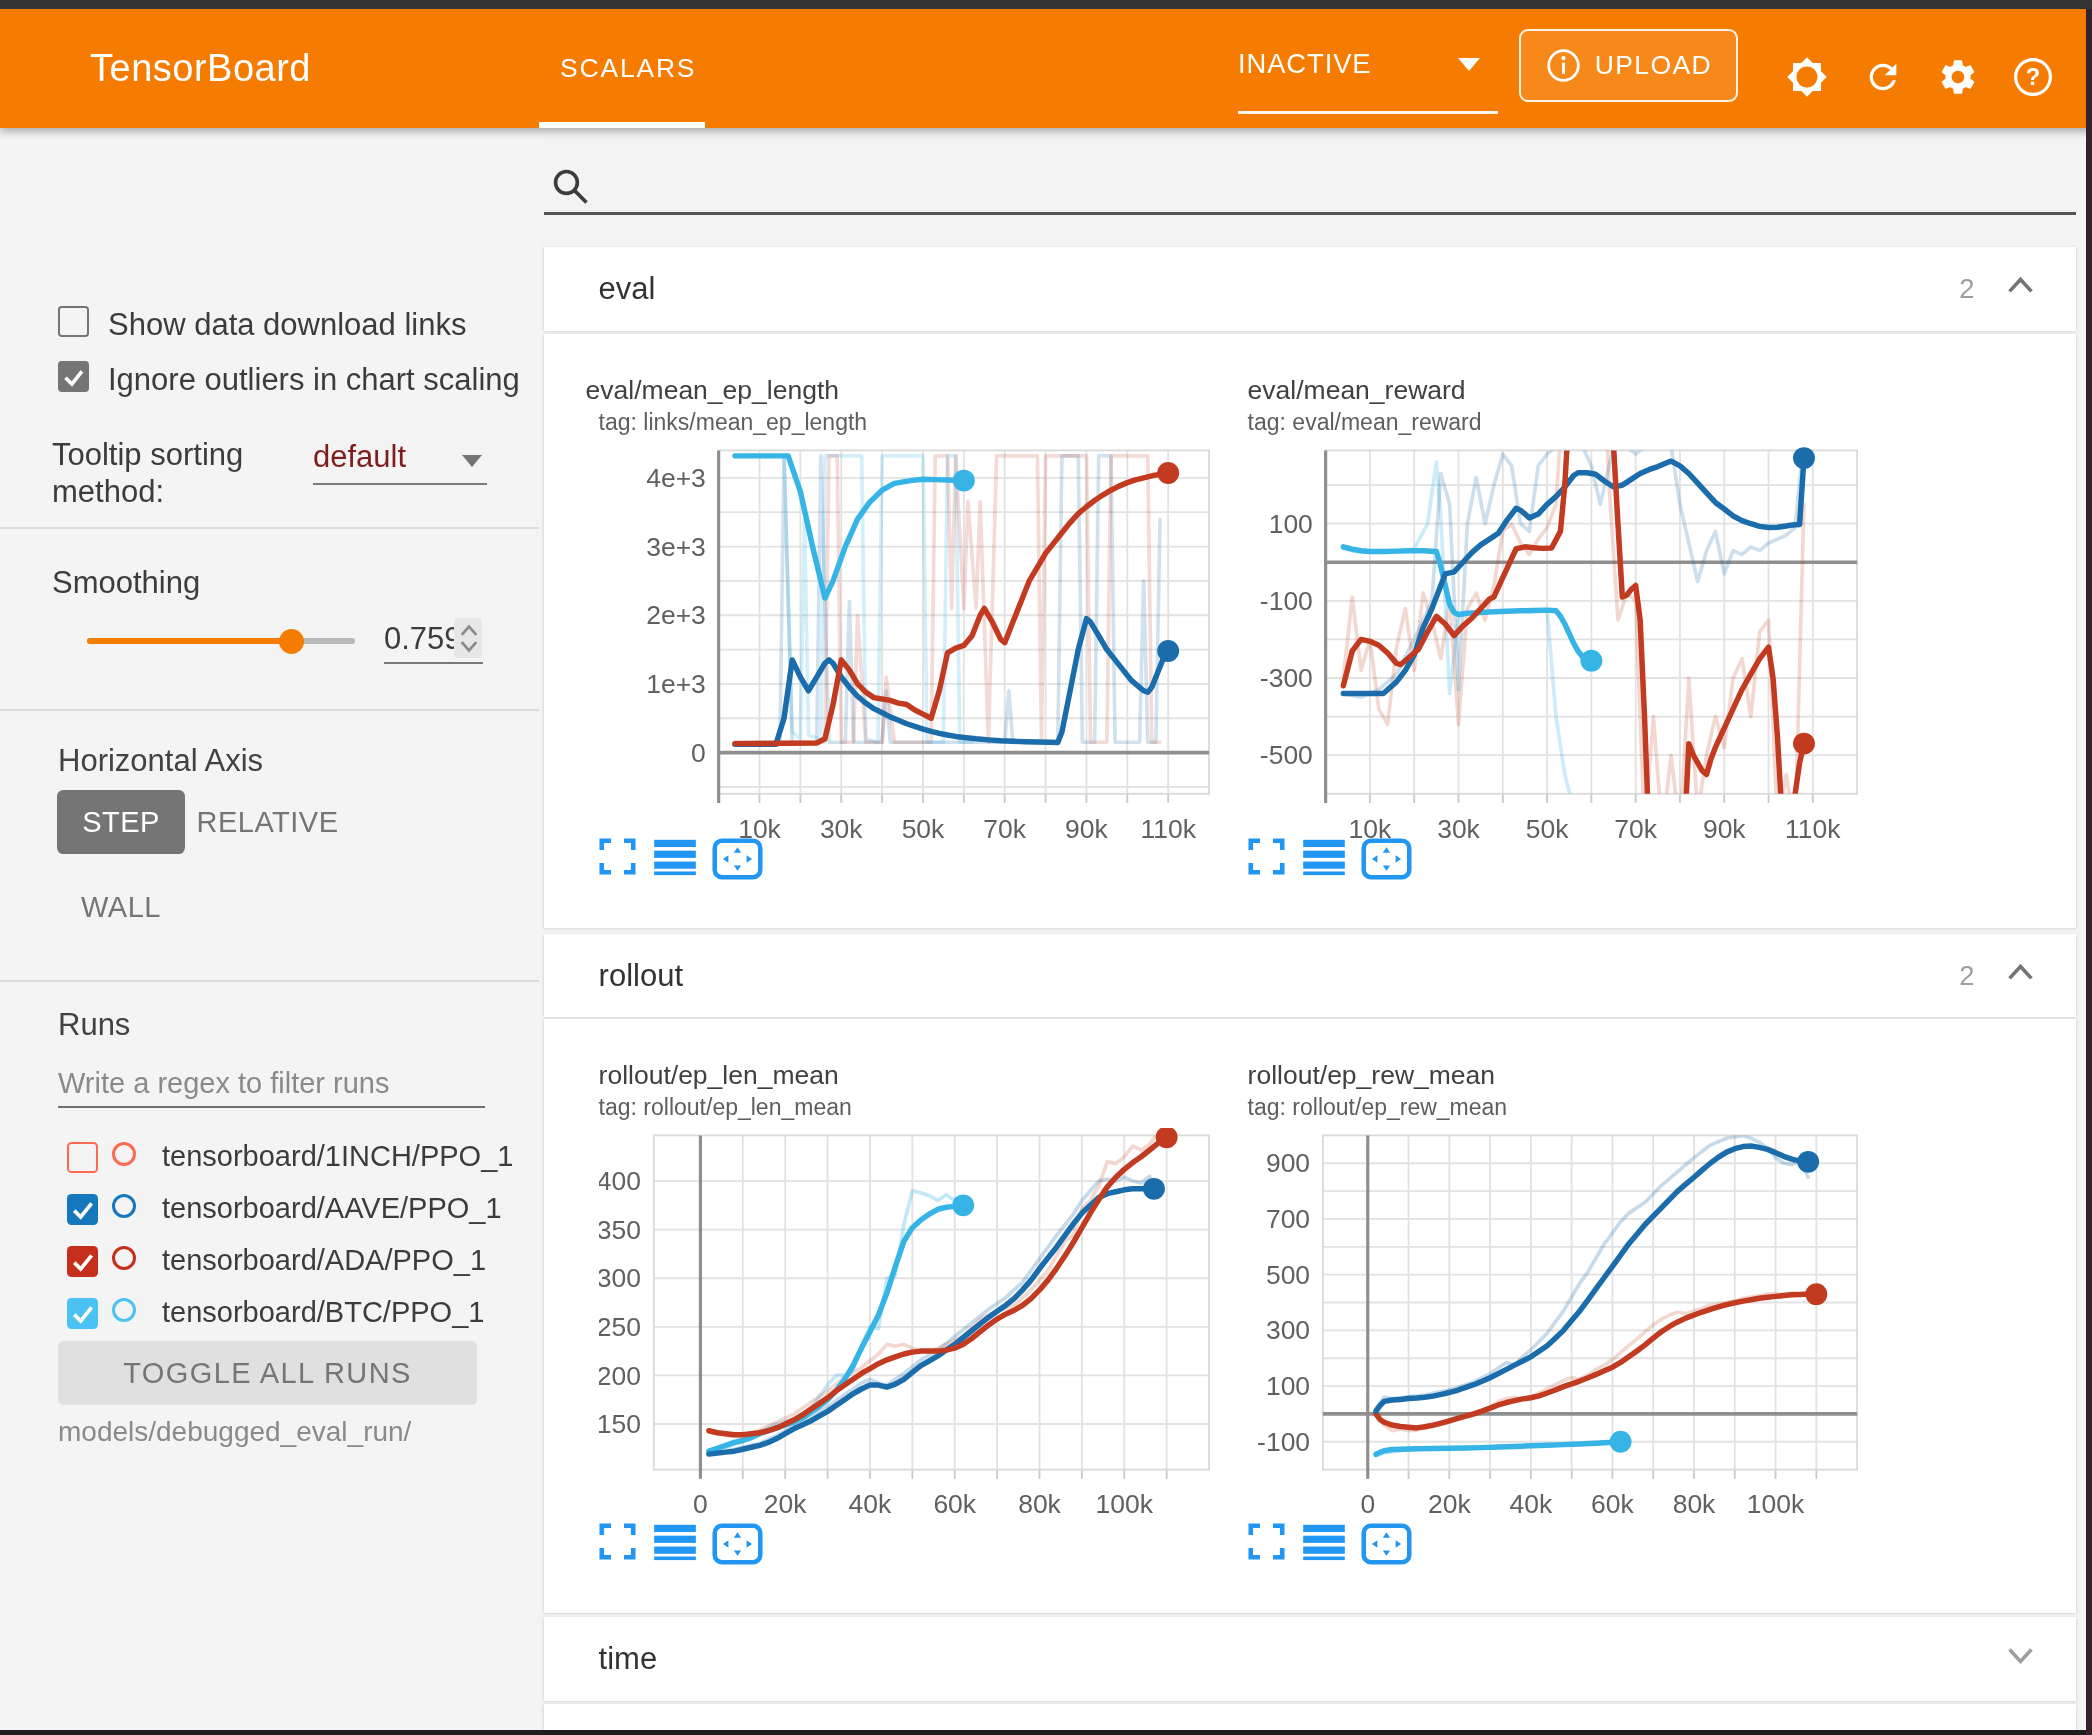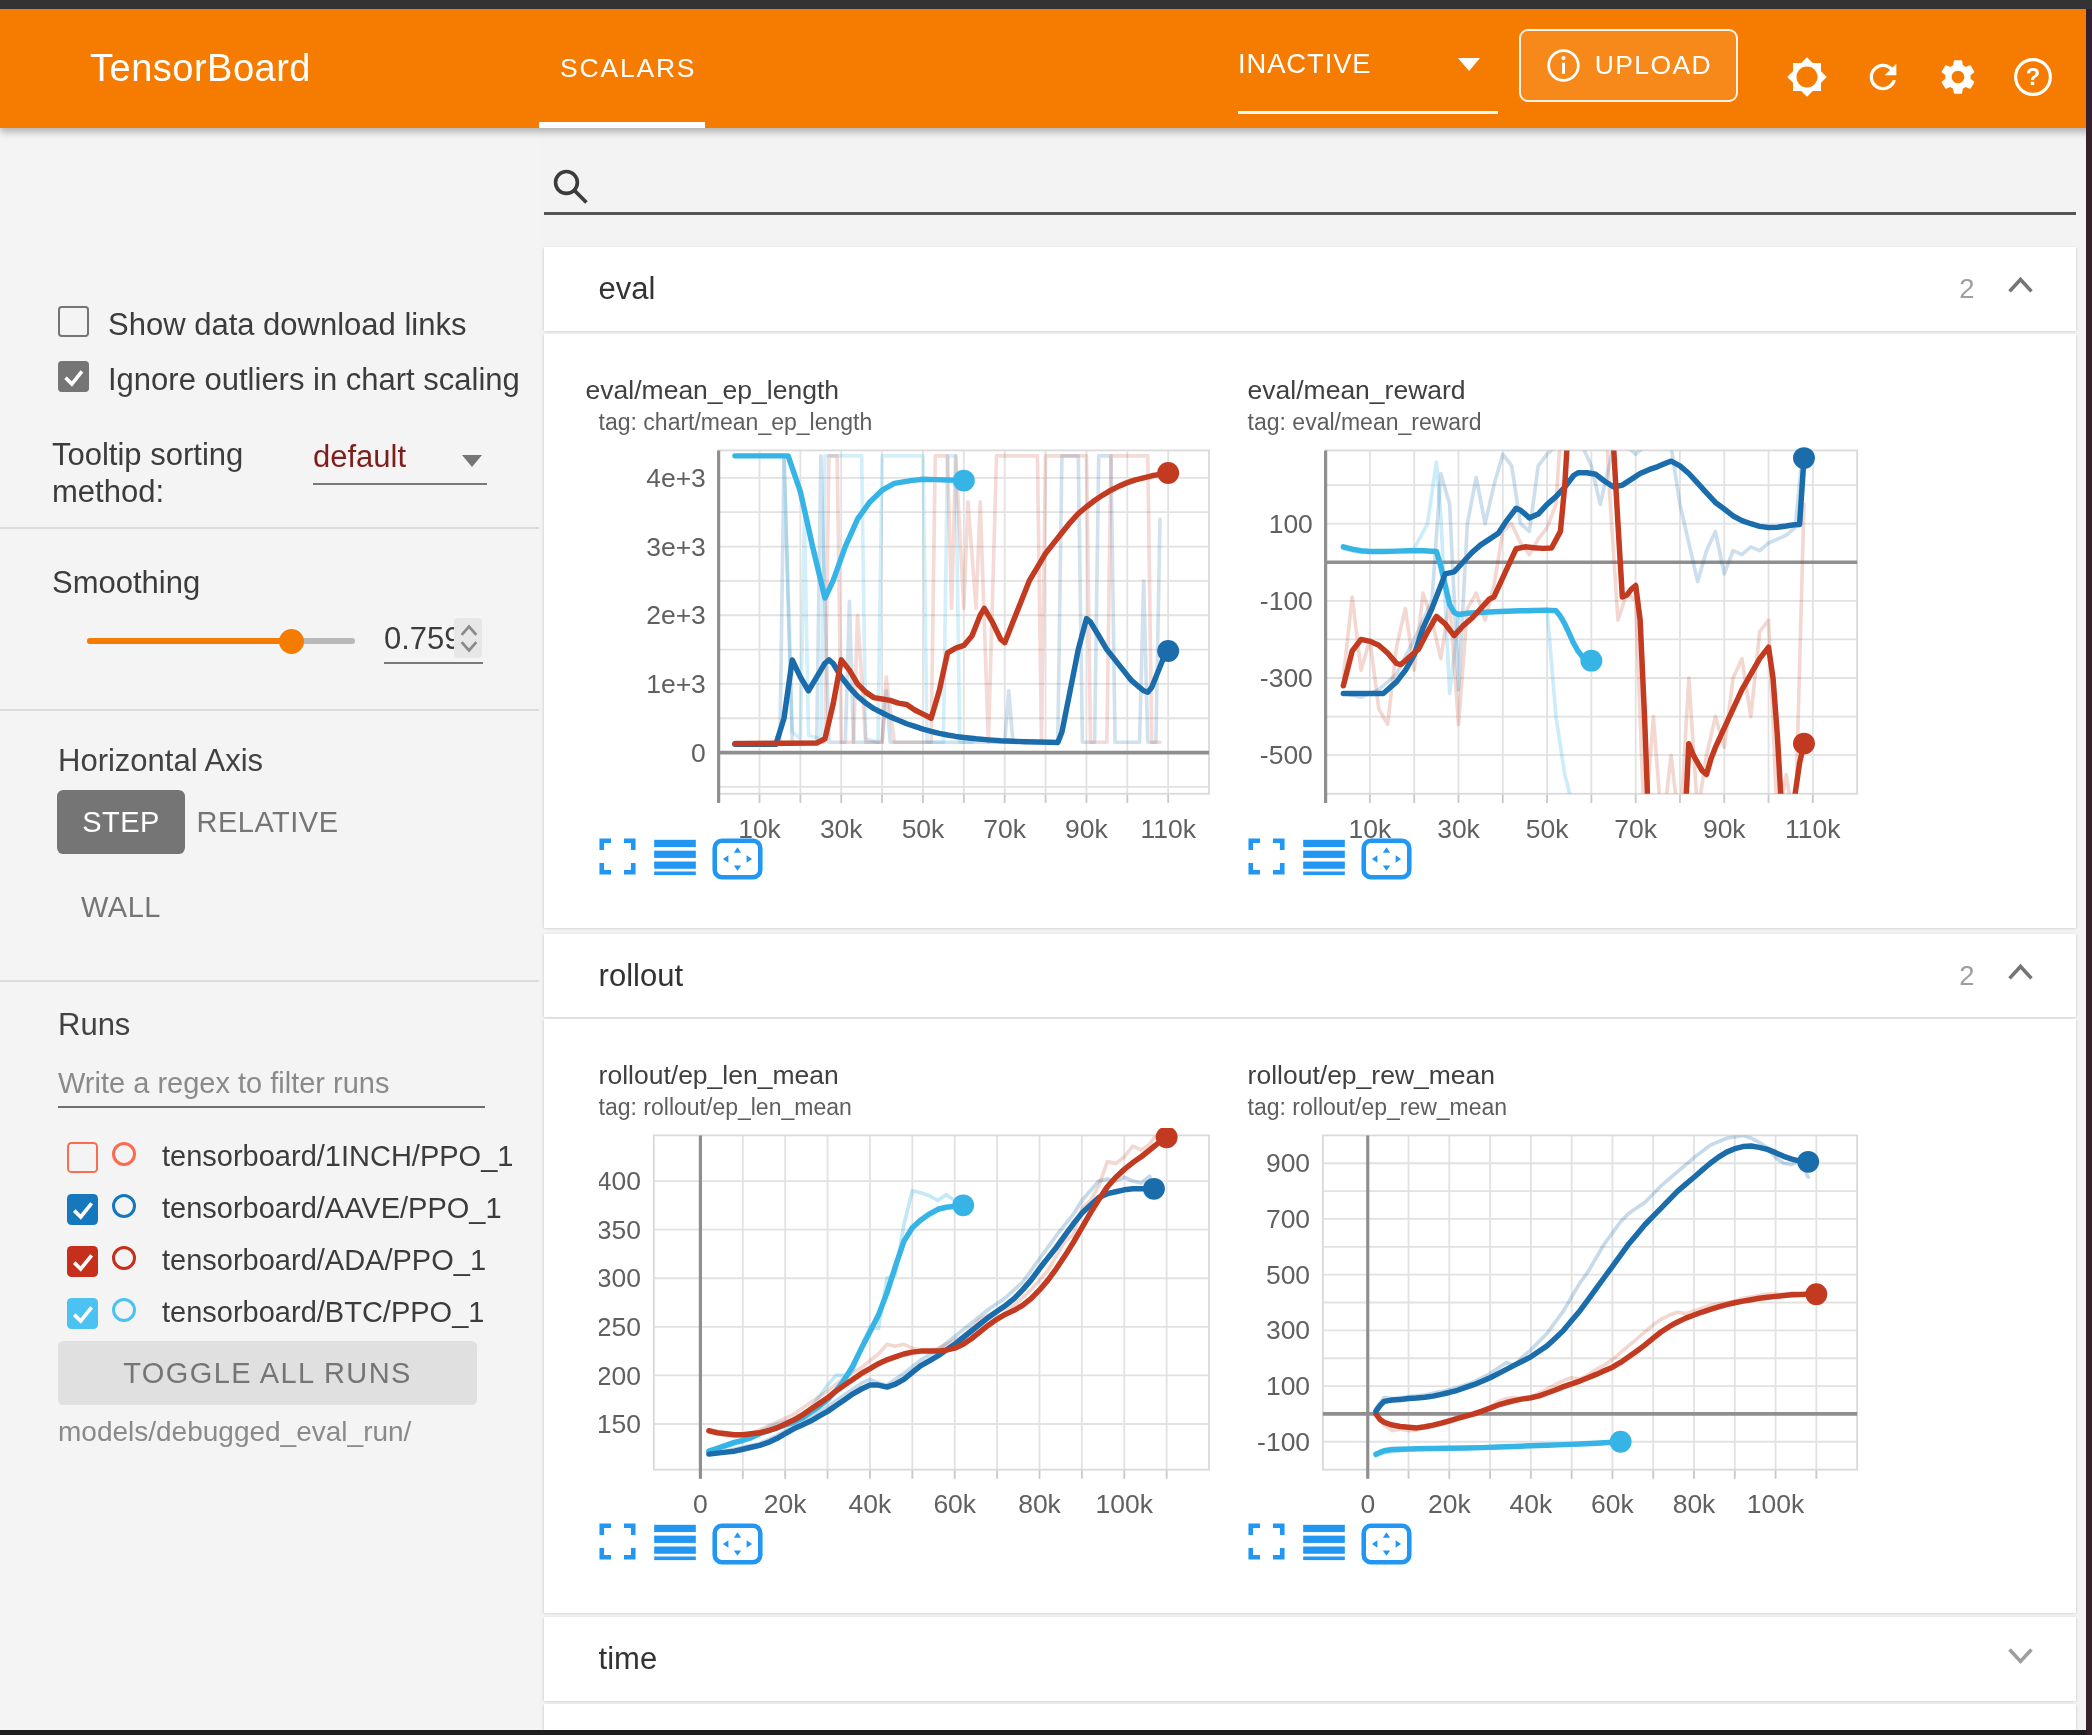--- a/index.html
+++ b/index.html
@@ -203,21 +203,21 @@
 
   <div class="card sec-header" style="top:119px; height:84px;">
     <div class="sec-title">eval</div>
     <div class="sec-count">2</div>
     <svg class="sec-chev" width="31" height="22" viewBox="0 0 34 24">
       <polyline points="5,19 17,6 29,19" fill="none" stroke="#757575" stroke-width="4"></polyline>
     </svg>
   </div>
   <div class="card" style="top:206px; height:594px;">
     <div class="chart-title" style="left:42px; top:41px;">eval/mean_ep_length</div>
-    <div class="chart-tag" style="left:55px; top:75px;">tag: chart/mean_ep_length</div>
+    <div class="chart-tag" style="left:55px; top:75px;">tag: links/mean_ep_length</div>
     <div class="plotbox" style="left:55px; top:109px;"><svg width="621" height="402" viewBox="0 0 680 440">
           <defs>
             <clipPath id="clip0">
               <rect x="131" y="8" width="537" height="376"></rect>
             </clipPath>
           </defs>
           <line x1="175.75" y1="8" x2="175.75" y2="384" stroke="#e2e2e2" stroke-width="2"></line>
           <line x1="175.75" y1="384" x2="175.75" y2="394" stroke="#c9c9c9" stroke-width="2"></line>
           <line x1="220.5" y1="8" x2="220.5" y2="384" stroke="#e2e2e2" stroke-width="2"></line>
           <line x1="220.5" y1="384" x2="220.5" y2="394" stroke="#c9c9c9" stroke-width="2"></line>

